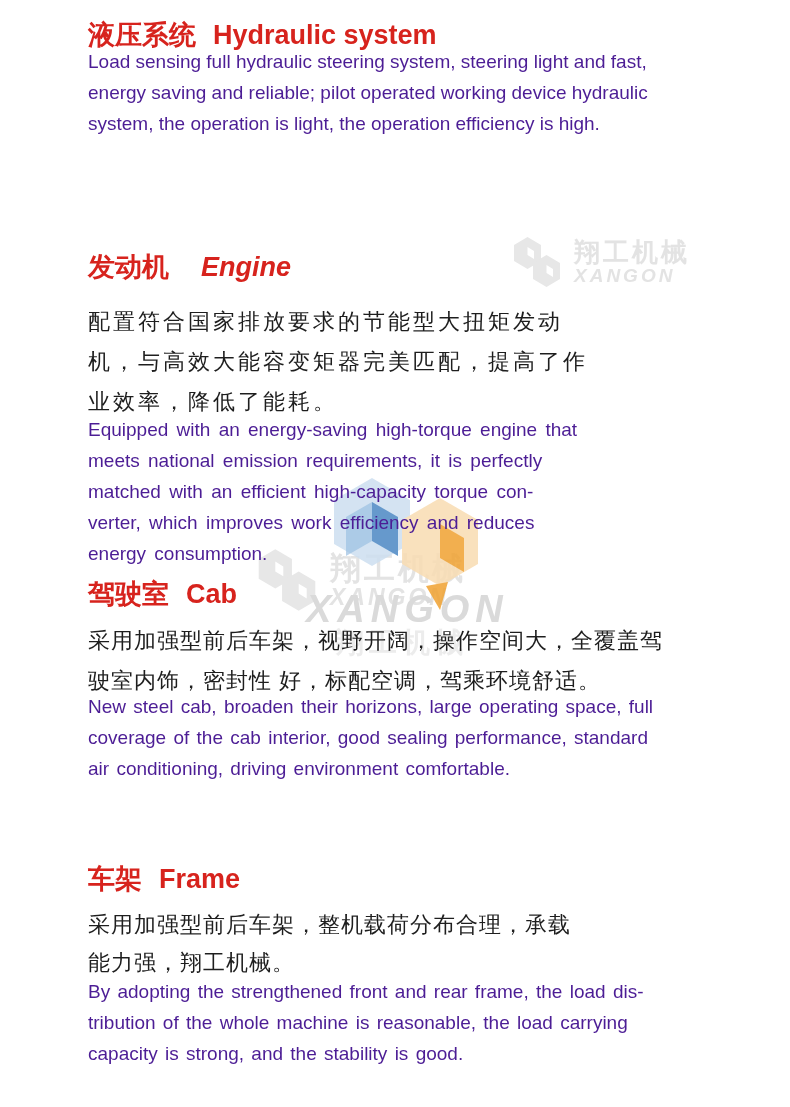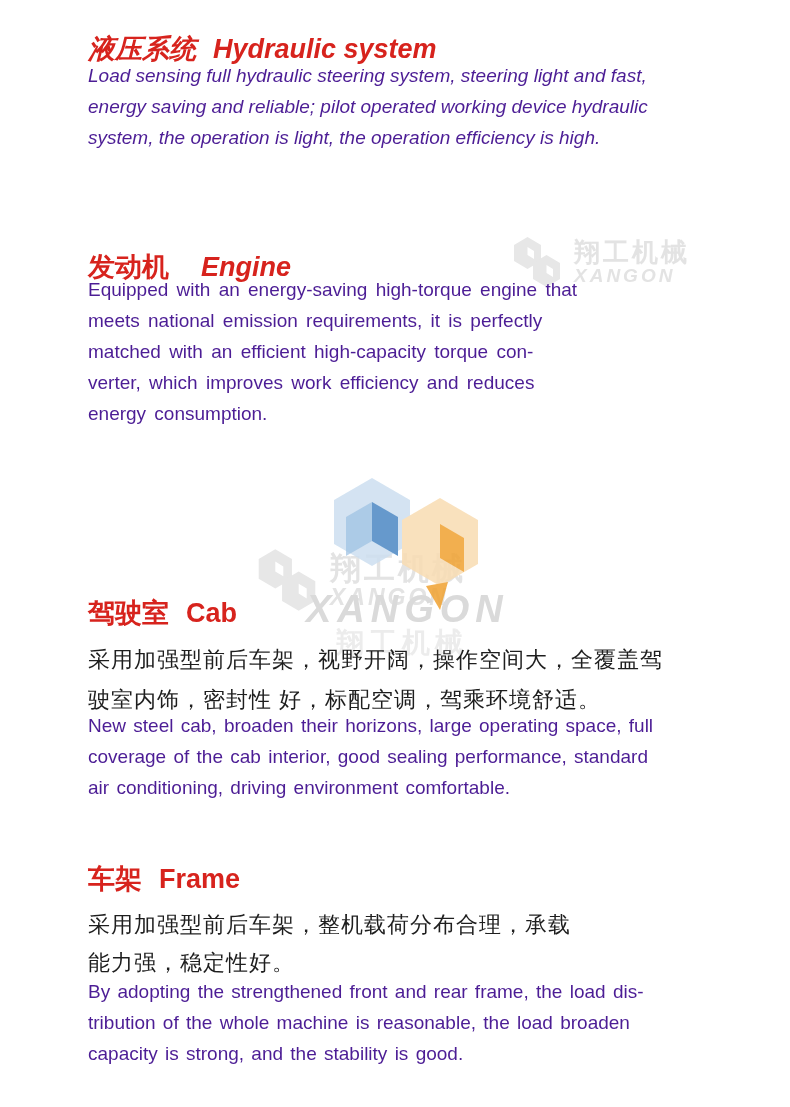--- a/index.html
+++ b/index.html
@@ -28,23 +28,23 @@
     color:#dadada;letter-spacing:6px;pointer-events:none;
   }
   .wm-faint-cn{
     position:absolute;left:336px;top:624px;z-index:0;
     font-size:28px;font-weight:bold;color:#ececec;letter-spacing:5px;pointer-events:none;
   }
   .logo-color{position:absolute;left:330px;top:472px;z-index:1;opacity:.85;pointer-events:none;}
 
   
   .sec{position:absolute;left:88px;z-index:2;}
-  .sec-hydraulic{top:34px;font-style:italic;}
+  .sec-hydraulic{top:20px;}
   .sec-engine{top:252px;}
-  .sec-cab{top:579px;margin-top:19px;}
+  .sec-cab{top:579px;}
   .sec-frame{top:864px;}
 
   .title{
     margin:0;font-size:27px;line-height:30px;font-weight:bold;color:#d7231d;
   }
   .t-en{margin-left:17px;}
   .sec-engine .t-en{margin-left:32px;font-style:italic;}
 
   .cn{
     margin:12px 0 0 0;
@@ -111,20 +111,23 @@
     </h2>
     <p class="en">Load sensing full hydraulic steering system, steering light and fast,
 energy saving and reliable; pilot operated working device hydraulic
 system, the operation is light, the operation efficiency is high.</p>
   </section>
 
   <section class="sec sec-engine">
     <h2 class="title">
       <span class="t-cn">发动机</span><span class="t-en">Engine</span>
     </h2>
+    <p class="cn">配置符合国家排放要求的节能型大扭矩发动
+机，与高效大能容变矩器完美匹配，提高了作
+业效率，降低了能耗。</p>
     <p class="en">Equipped with an energy-saving high-torque engine that
 meets national emission requirements, it is perfectly
 matched with an efficient high-capacity torque con-
 verter, which improves work efficiency and reduces
 energy consumption.</p>
   </section>
 
   <section class="sec sec-cab">
     <h2 class="title">
       <span class="t-cn">驾驶室</span><span class="t-en">Cab</span>
@@ -134,19 +137,19 @@
     <p class="en">New steel cab, broaden their horizons, large operating space, full
 coverage of the cab interior, good sealing performance, standard
 air conditioning, driving environment comfortable.</p>
   </section>
 
   <section class="sec sec-frame">
     <h2 class="title">
       <span class="t-cn">车架</span><span class="t-en">Frame</span>
     </h2>
     <p class="cn">采用加强型前后车架，整机载荷分布合理，承载
-能力强，稳定性好。</p>
+能力强，翔工机械。</p>
     <p class="en">By adopting the strengthened front and rear frame, the load dis-
-tribution of the whole machine is reasonable, the load broaden
+tribution of the whole machine is reasonable, the load carrying
 capacity is strong, and the stability is good.</p>
   </section>
 
 </div>
 
 </body></html>

